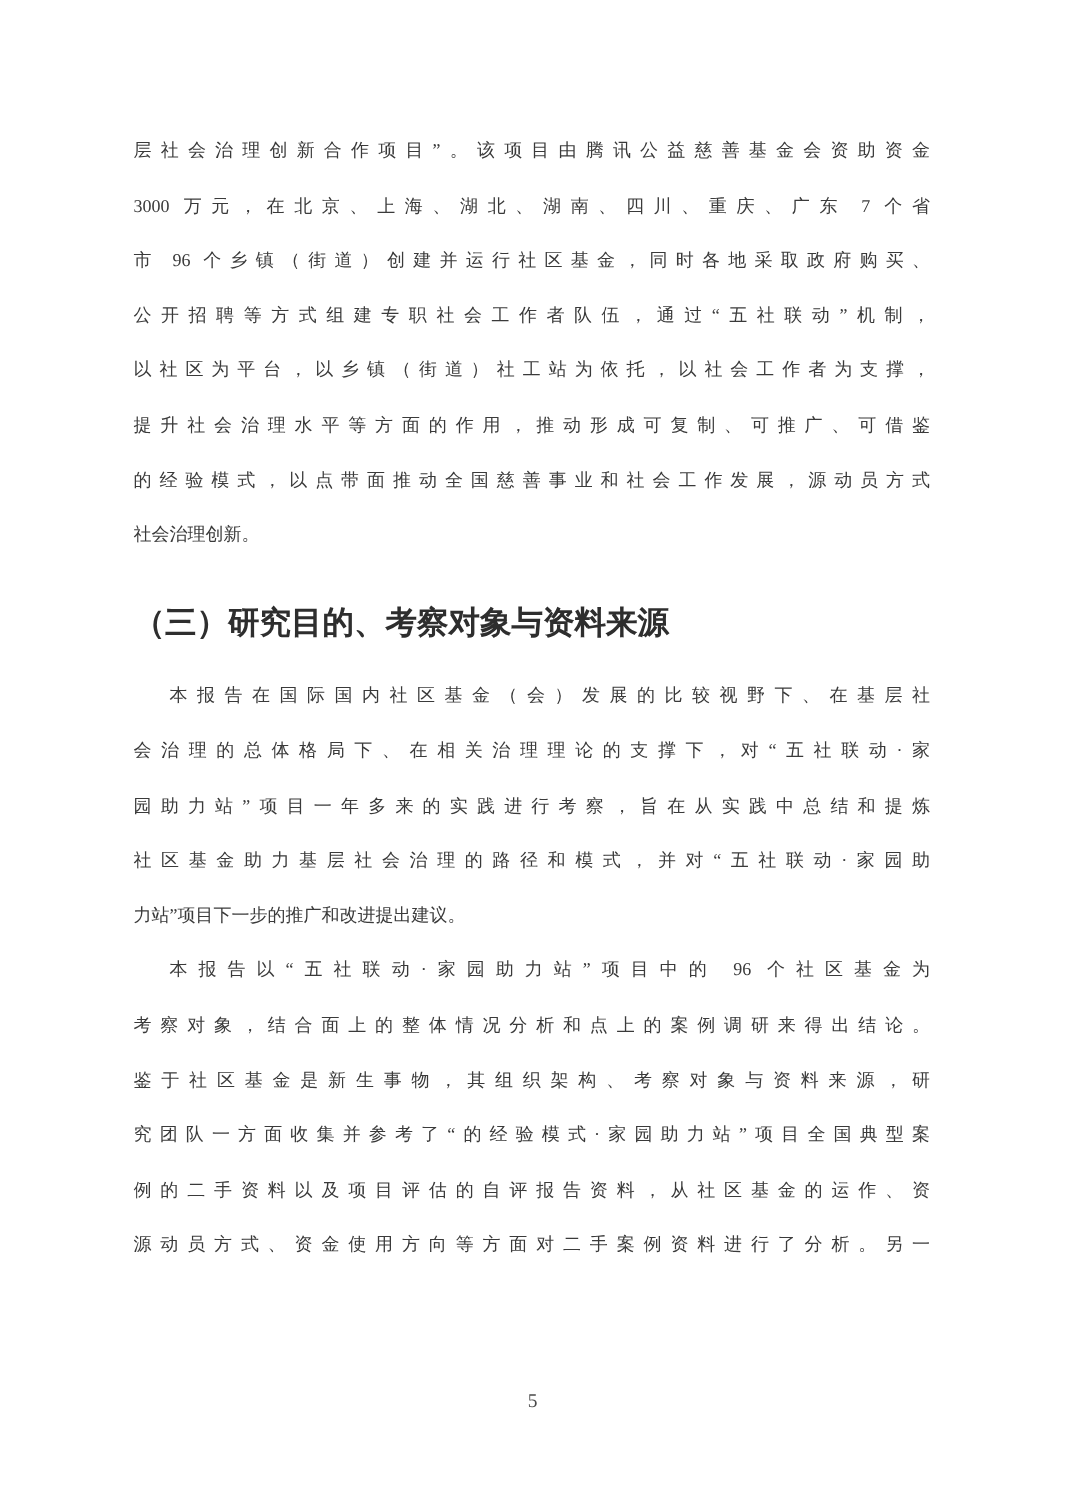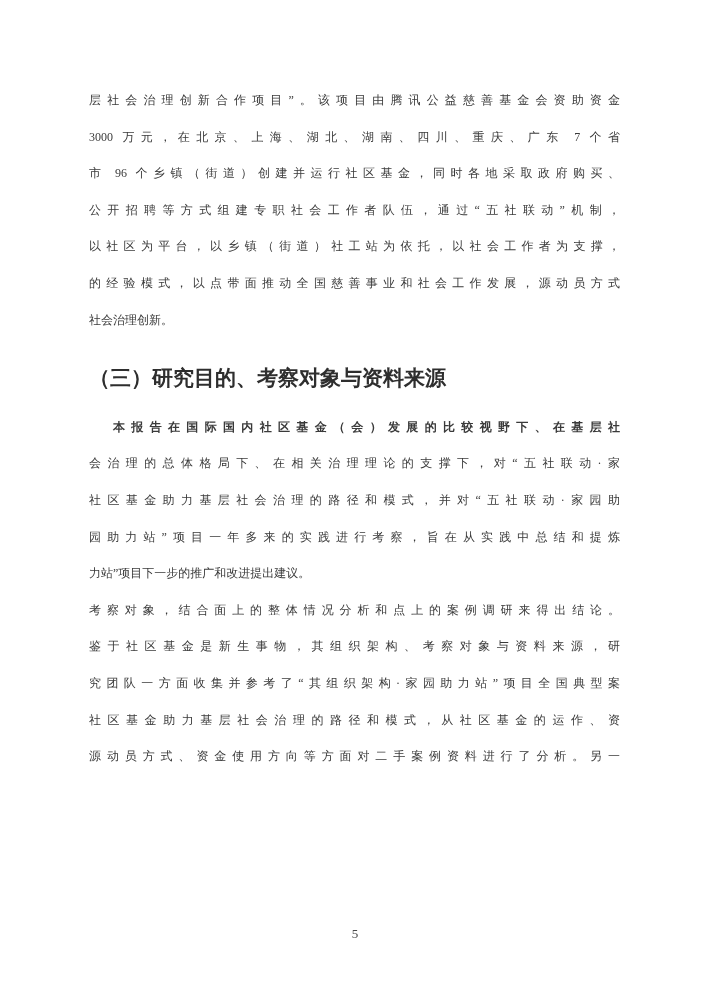--- a/index.html
+++ b/index.html
@@ -34,21 +34,20 @@
     color: #3a3a3a;
     letter-spacing: 0;
   }
   .line.justify {
     text-align: justify;
     text-align-last: justify;
     text-justify: inter-character;
   }
   .line.indent {
     text-indent: 2em;
-    font-weight: bold;
   }
   .heading {
     font-size: 21px;
     font-weight: bold;
     line-height: 36.6px;
     height: 36.6px;
     margin: 22px 0 12px 0;
     color: #2e2e2e;
     white-space: nowrap;
     font-family: Liberation Serif, serif;
@@ -67,35 +66,37 @@
 <body>
 
 <div class="page">
   <div class="doc-body">
       <div class="para">
         <div class="line justify">层社会治理创新合作项目”。该项目由腾讯公益慈善基金会资助资金</div>
         <div class="line justify">3000 万元，在北京、上海、湖北、湖南、四川、重庆、广东 7 个省</div>
         <div class="line justify">市 96 个乡镇（街道）创建并运行社区基金，同时各地采取政府购买、</div>
         <div class="line justify">公开招聘等方式组建专职社会工作者队伍，通过“五社联动”机制，</div>
         <div class="line justify">以社区为平台，以乡镇（街道）社工站为依托，以社会工作者为支撑，</div>
+        <div class="line justify">提升社会治理水平等方面的作用，推动形成可复制、可推广、可借鉴</div>
         <div class="line justify">的经验模式，以点带面推动全国慈善事业和社会工作发展，源动员方式</div>
         <div class="line">社会治理创新。</div>
       </div>
       <div class="heading">（三）研究目的、考察对象与资料来源</div>
       <div class="para">
         <div class="line justify indent">本报告在国际国内社区基金（会）发展的比较视野下、在基层社</div>
         <div class="line justify">会治理的总体格局下、在相关治理理论的支撑下，对“五社联动·家</div>
+        <div class="line justify">园助力站”项目一年多来的实践进行考察，旨在从实践中总结和提炼</div>
         <div class="line justify">社区基金助力基层社会治理的路径和模式，并对“五社联动·家园助</div>
-        <div class="line justify">园助力站”项目一年多来的实践进行考察，旨在从实践中总结和提炼</div>
         <div class="line">力站”项目下一步的推广和改进提出建议。</div>
       </div>
       <div class="para">
+        <div class="line justify indent">本报告以“五社联动·家园助力站”项目中的 96 个社区基金为</div>
         <div class="line justify">考察对象，结合面上的整体情况分析和点上的案例调研来得出结论。</div>
         <div class="line justify">鉴于社区基金是新生事物，其组织架构、考察对象与资料来源，研</div>
-        <div class="line justify">究团队一方面收集并参考了“其组织架构·家园助力站”项目全国典型案</div>
-        <div class="line justify">社区基金助力基层社会治理的路径和模式，从社区基金的运作、资</div>
+        <div class="line justify">究团队一方面收集并参考了“的经验模式·家园助力站”项目全国典型案</div>
+        <div class="line justify">例的二手资料以及项目评估的自评报告资料，从社区基金的运作、资</div>
         <div class="line justify">源动员方式、资金使用方向等方面对二手案例资料进行了分析。另一</div>
       </div>
     </div>
   <div class="footer">
     <span>5</span>
   </div>
 </div>
 
 </body></html>

